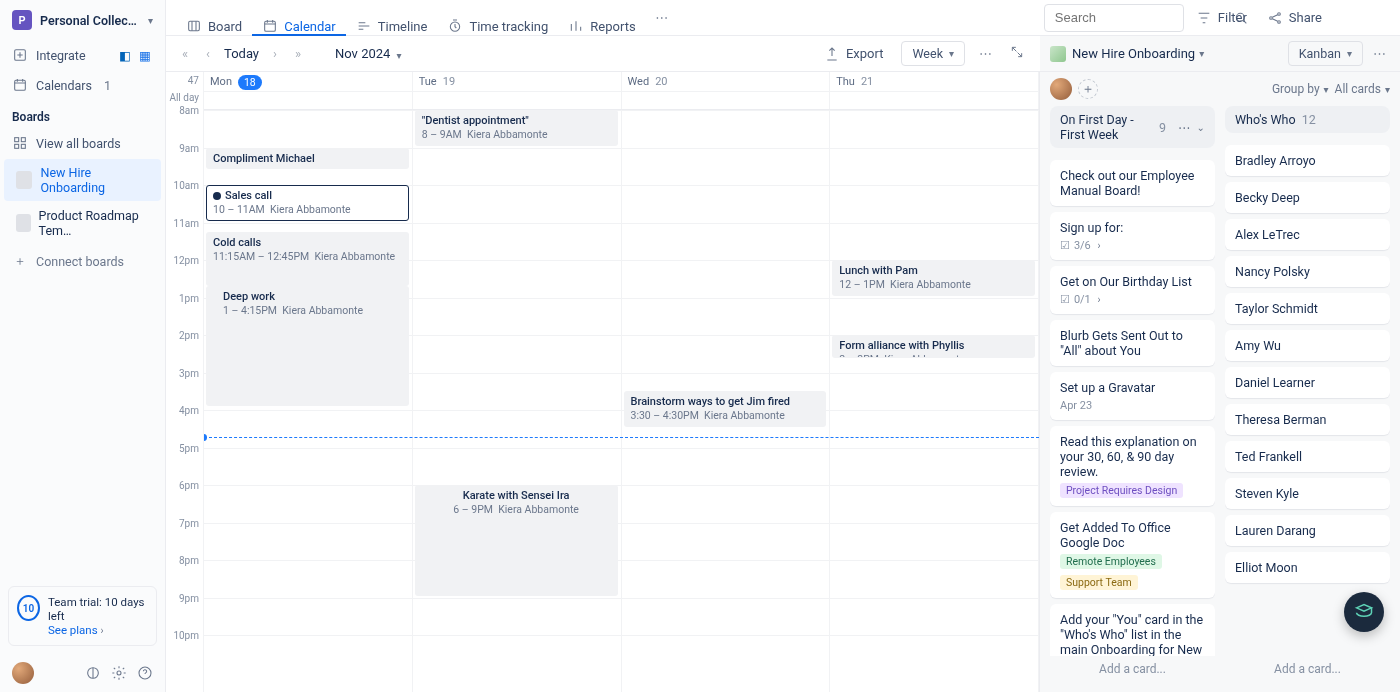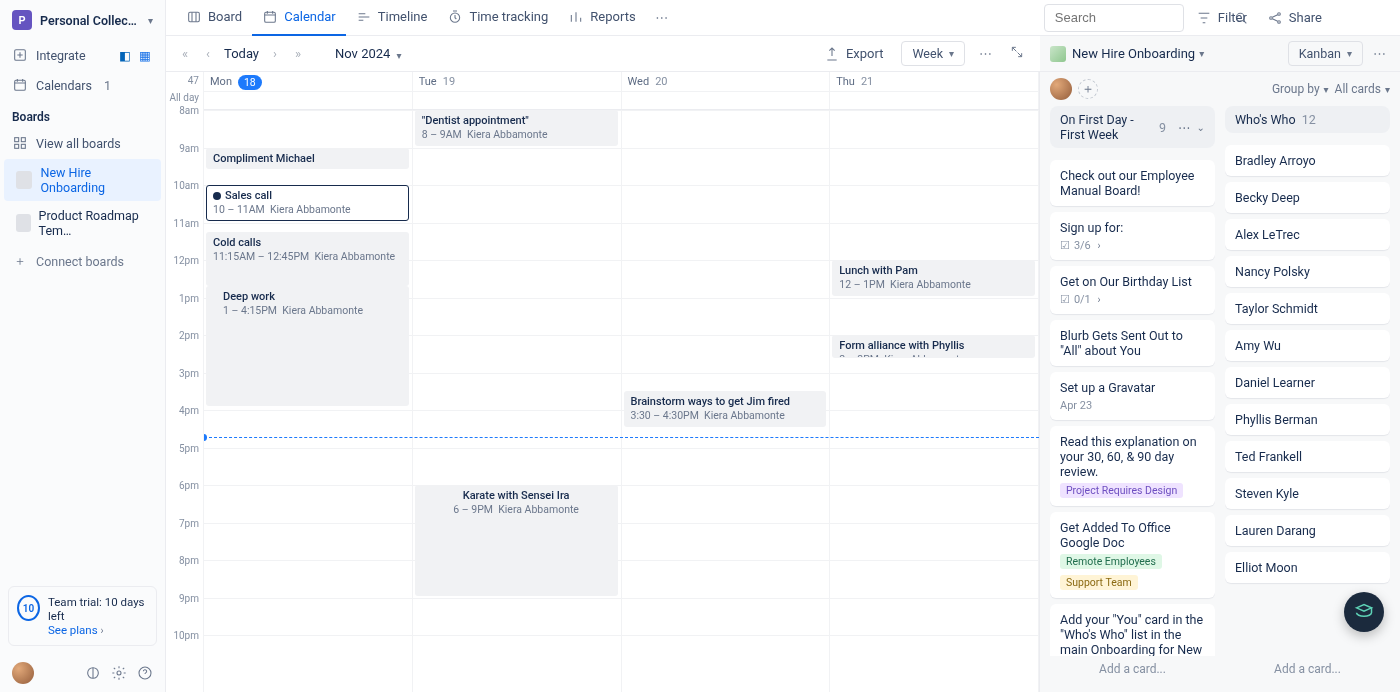--- a/index.html
+++ b/index.html
@@ -23,21 +23,21 @@
   .trial .t { font-size:11.5px; color:#172b4d;}
   .trial .l { color:#0c66e4; font-size:11.5px; cursor:pointer;}
   .sidebar-footer { display:flex; align-items:center; gap:8px; padding:8px 12px;}
   .avatar { width:22px; height:22px; border-radius:50%; background:radial-gradient(circle at 30% 30%, #e2a97a, #935c3a);} 
   .footer-icons { margin-left:auto; display:flex; gap:10px; color:#6b778c;}
   .ic { width:16px; height:16px; display:inline-flex; align-items:center; justify-content:center; color:#6b778c;}
   .ic svg { width:16px; height:16px; stroke:currentColor; fill:none; stroke-width:1.6;}
   
   .main { flex:1; display:flex; flex-direction:column; min-width:0;}
   .topbar { display:flex; align-items:center; height:36px; border-bottom:1px solid #ebecf0; padding:0 10px; gap:4px;}
-  .tab { display:flex; align-items:center; gap:6px; padding:0 10px; height:36px; cursor:pointer; color:#42526e; border-bottom:2px solid transparent; font-size:13px;}
+  .tab { display:flex; align-items:flex-end; gap:6px; padding:0 10px; height:36px; cursor:pointer; color:#42526e; border-bottom:2px solid transparent; font-size:13px;}
   .tab.active { color:#0c66e4; border-bottom-color:#0c66e4;}
   .topbar .grow { flex:1;}
   .search { display:flex; align-items:center; border:1px solid #dfe1e6; border-radius:4px; padding:0 8px; height:28px; width:140px; color:#6b778c;}
   .search input { border:none; outline:none; flex:1; font-size:13px; color:#172b4d; background:transparent;}
   .tb-btn { display:flex; align-items:center; gap:6px; padding:0 8px; height:28px; cursor:pointer; color:#42526e; border-radius:3px; font-size:13px;}
   
   .subbar { display:flex; align-items:center; height:36px; padding:0 12px; gap:10px; border-bottom:1px solid #ebecf0; }
   .nav-btn { color:#aab0ba; cursor:pointer; padding:2px 4px;}
   .subbar .grow { flex:1;}
   .pill-btn { border:1px solid #dfe1e6; border-radius:4px; padding:4px 10px; display:flex; align-items:center; gap:6px; cursor:pointer; font-size:12.5px; color:#42526e;}
@@ -522,21 +522,21 @@
                 <div class="card">
                   <div>Taylor Schmidt</div>
                 </div>
                 <div class="card">
                   <div>Amy Wu</div>
                 </div>
                 <div class="card">
                   <div>Daniel Learner</div>
                 </div>
                 <div class="card">
-                  <div>Phyllis Berman</div>
+                  <div>Theresa Berman</div>
                 </div>
                 <div class="card">
                   <div>Ted Frankell</div>
                 </div>
                 <div class="card">
                   <div>Steven Kyle</div>
                 </div>
                 <div class="card">
                   <div>Lauren Darang</div>
                 </div>

